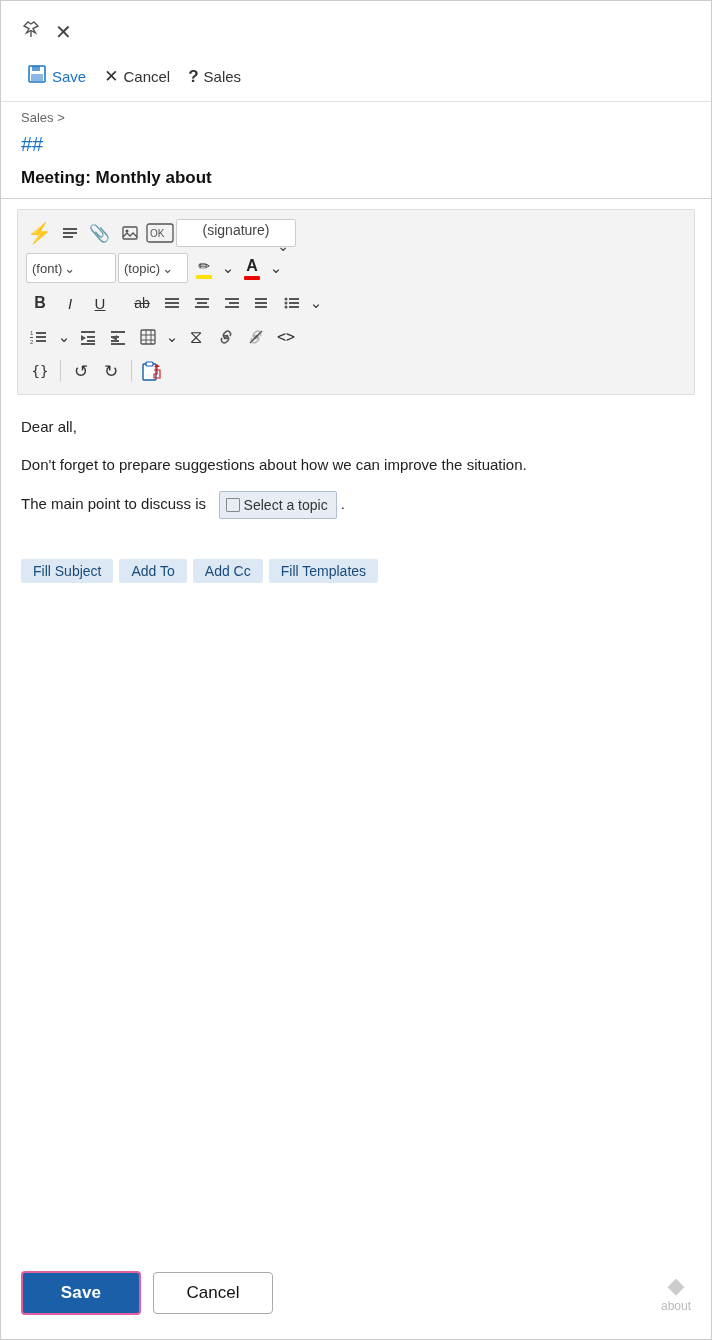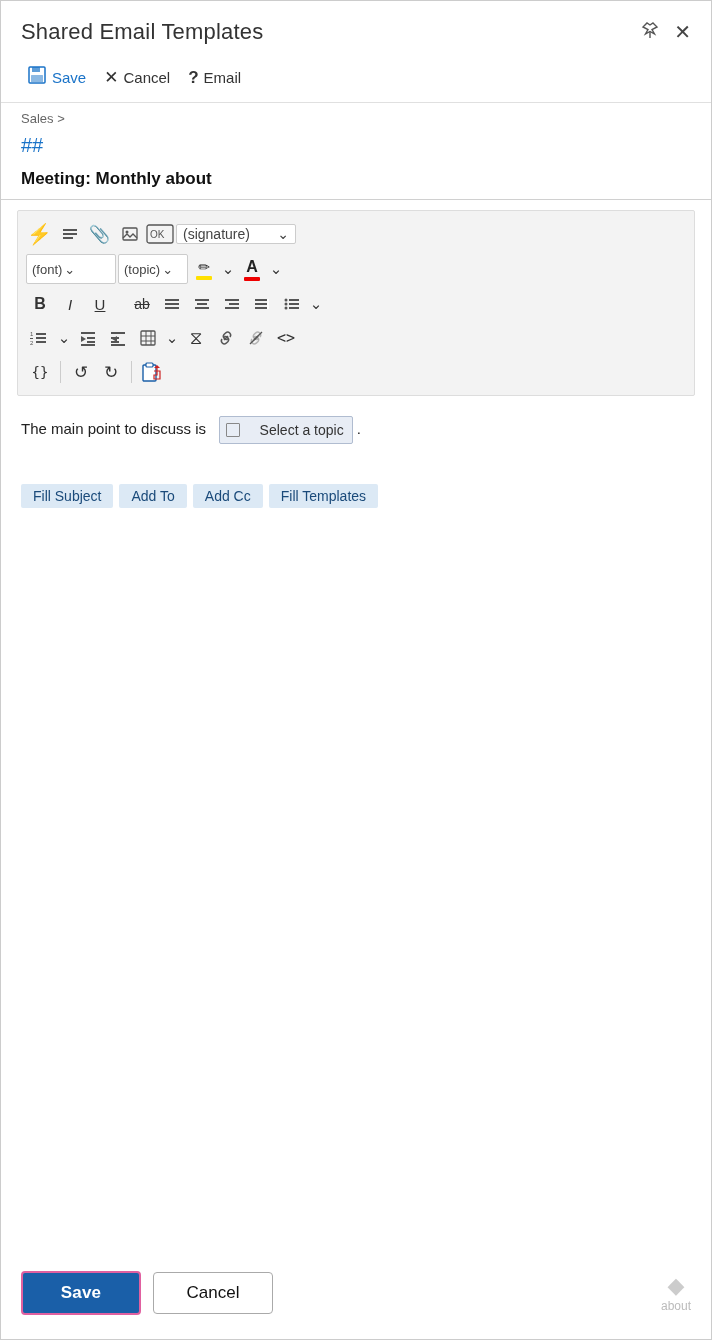--- a/index.html
+++ b/index.html
@@ -161,22 +161,23 @@
       display: flex;
       align-items: center;
       gap: 0;
       font-size: 14px;
       color: #444;
       cursor: pointer;
       padding: 2px 6px;
       background: #fff;
       border: 1px solid #ccc;
       border-radius: 2px;
-      height: 20px;
+      height: 28px;
       min-width: 120px;
+      flex-direction: column;
     }
     .lightning-icon {
       color: #1e7fde;
       font-size: 20px;
     }
     .bold-icon { font-weight: 900; font-size: 16px; }
     .italic-icon { font-style: italic; }
     .underline-icon { text-decoration: underline; }
     .strikethrough-icon { text-decoration: line-through; margin-left: 12px; }
     .highlight-btn {
@@ -223,21 +224,21 @@
       color: #222;
       line-height: 1.6;
     }
     .editor-content p {
       margin-bottom: 14px;
     }
 
     .topic-inline {
       display: inline-flex;
       align-items: center;
-      gap: 20px;
+      gap: 4px;
       background: #e8edf5;
       border: 1px solid #b0bcd0;
       border-radius: 2px;
       padding: 2px 8px 2px 6px;
       font-size: 14px;
       color: #333;
       cursor: pointer;
       vertical-align: middle;
     }
     .topic-inline .box-icon {
@@ -310,21 +311,20 @@
     }
     .tiny-diamond {
       font-size: 22px;
       color: #ccc;
     }
   </style>
 </head>
 <body>
 
 <div class="header">
-  <span class="header-title">Shared Email Templates</span>
   <div class="header-icons">
     <span class="header-icon" title="Pin">
       
       <svg width="20" height="20" viewBox="0 0 20 20" fill="none" xmlns="http://www.w3.org/2000/svg">
         <path d="M13 3L17 7L12 9.5L14.5 14L10 11.5L5.5 14L8 9.5L3 7L7 3L10 5L13 3Z" stroke="#555" stroke-width="1.4" fill="none"></path>
         <line x1="10" y1="11.5" x2="10" y2="18" stroke="#555" stroke-width="1.4"></line>
       </svg>
     </span>
     <span class="header-icon" title="Close" style="font-size:20px; color:#444;">✕</span>
   </div>
@@ -341,21 +341,21 @@
       </svg>
     </span>
     <span>Save</span>
   </button>
   <button class="toolbar-btn-cancel">
     <span style="font-size:17px;">✕</span>
     <span>Cancel</span>
   </button>
   <button class="toolbar-btn-help">
     <span style="font-size:17px; font-weight:700;">?</span>
-    <span>Email</span>
+    <span>Sales</span>
   </button>
 </div>
 
 <div class="breadcrumb">
   <span>Sales &gt;</span>
 </div>
 
 <div class="template-tag">
   <span>##</span>
 </div>
@@ -535,20 +535,22 @@
         <rect x="6" y="2" width="7" height="4" rx="1" stroke="#1a5fa8" stroke-width="1.2" fill="white"></rect>
         <polygon points="14,10 20,10 20,18 14,18 14,14 17,14 17,10" fill="none" stroke="#cc2222" stroke-width="1.2"></polygon>
         <line x1="17" y1="7" x2="17" y2="10" stroke="#cc2222" stroke-width="1.2"></line>
         <polygon points="14,7 17,4 20,7" fill="#cc2222"></polygon>
       </svg>
     </span>
   </div>
 </div>
 
 <div class="editor-content">
+  <p>Dear all,</p>
+  <p>Don't forget to prepare suggestions about how we can improve the situation.</p>
   <p>
     <span>The main point to discuss is</span>
     <span>&nbsp;</span>
     <span class="topic-inline">
       <span class="box-icon"></span>
       <span>Select a topic</span>
     </span>
     <span>.</span>
   </p>
 </div>

